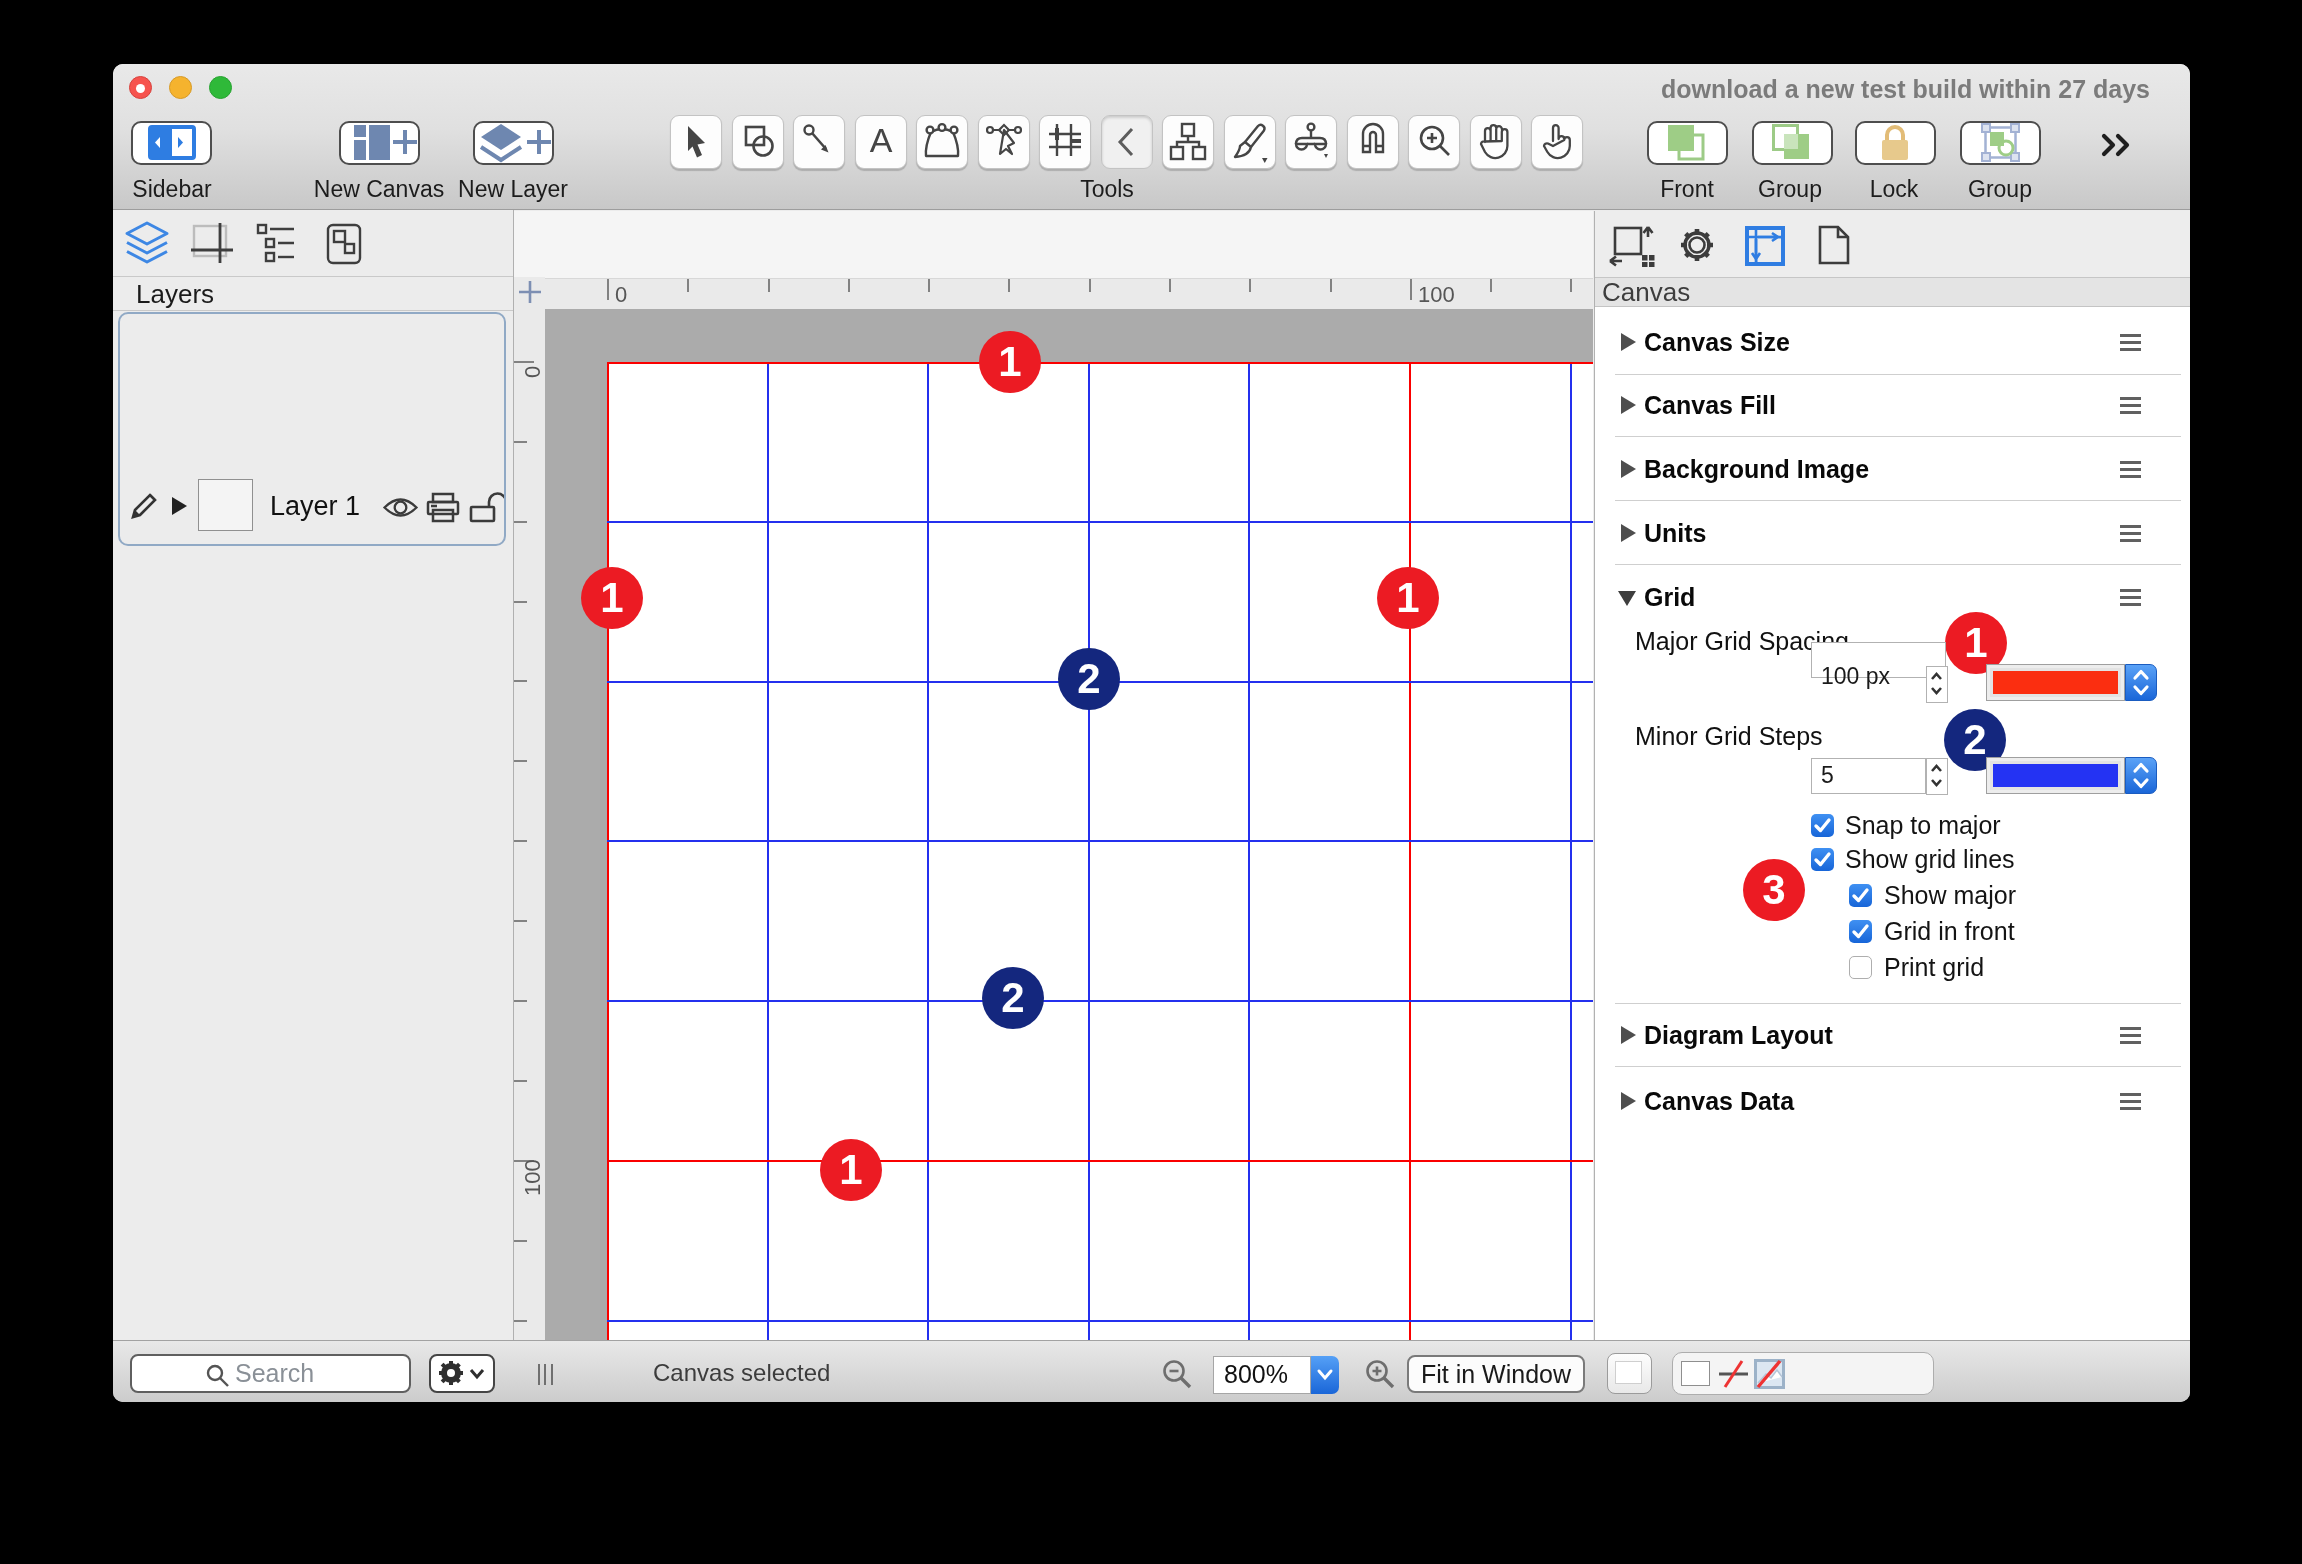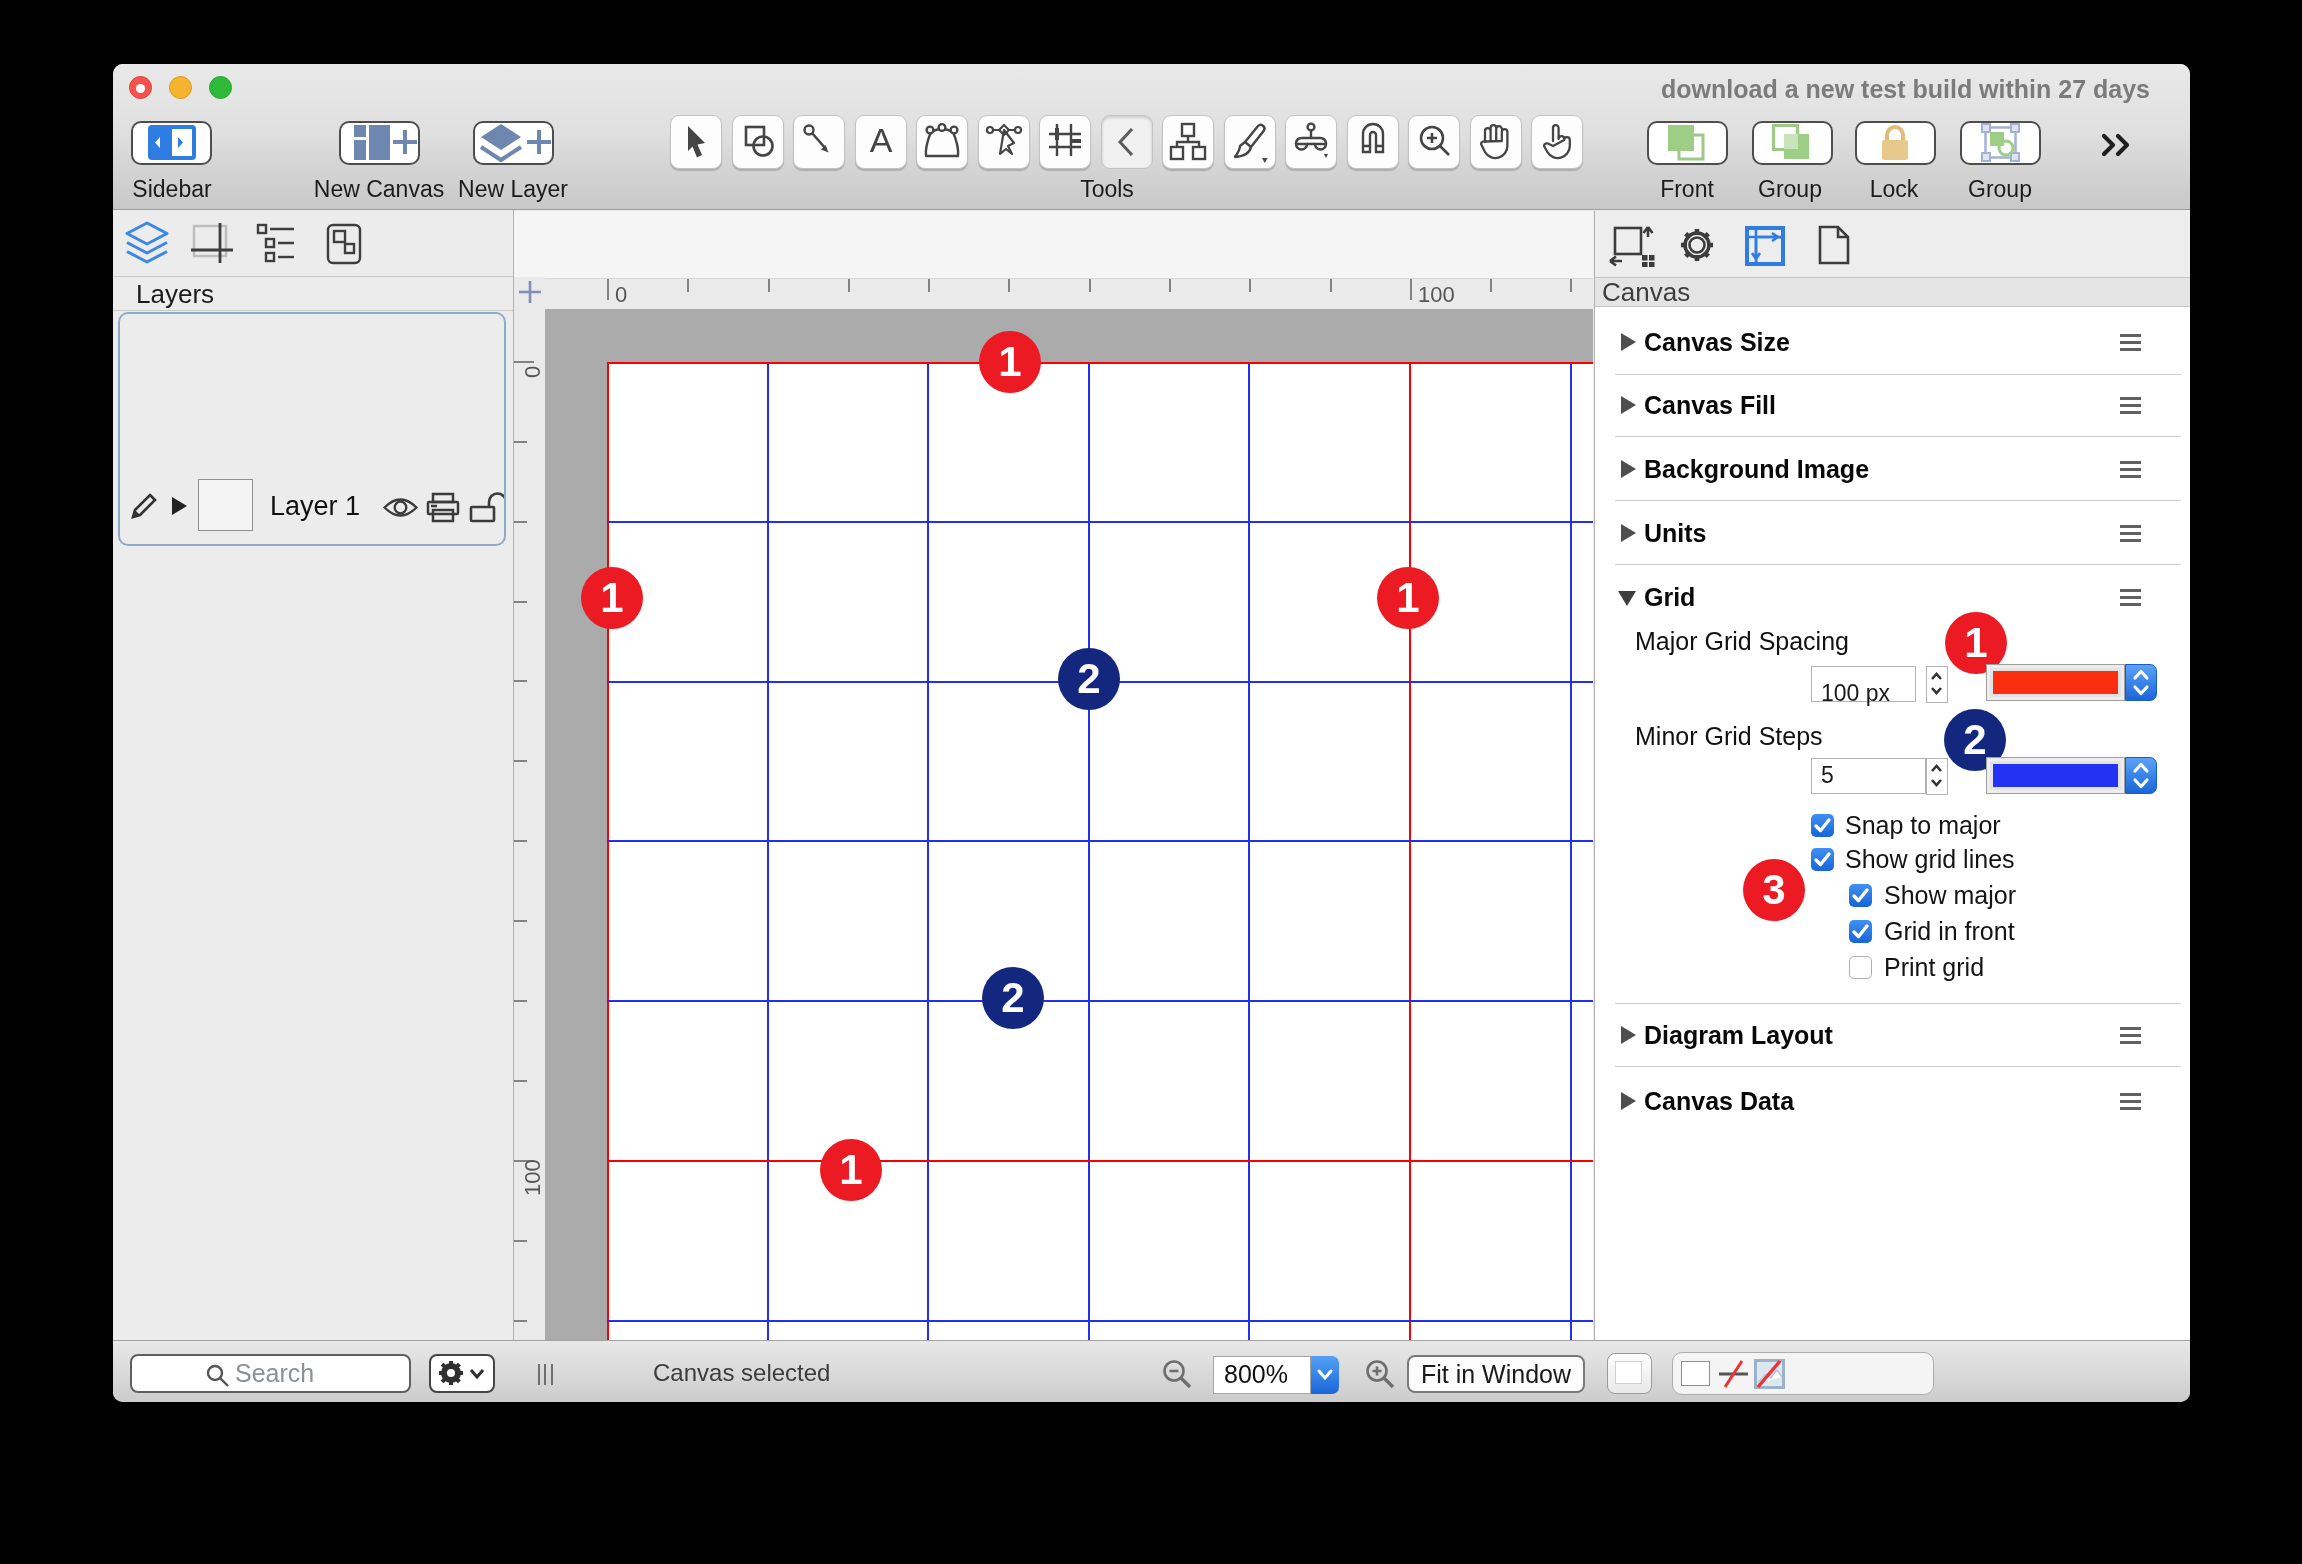--- a/index.html
+++ b/index.html
@@ -485,21 +485,21 @@
     <div class="tri r" style="left:26px;top:313px;"></div>
       <div class="sect" style="top:308px;">Units</div>
       <div class="ham" style="top:314px;"></div>
     <div class="sep" style="top:353px;"></div>
     <div class="tri d" style="left:23px;top:380px;"></div>
       <div class="sect" style="top:372px;">Grid</div>
       <div class="ham" style="top:378px;"></div>
 
     <div class="ilabel" style="left:40px;top:416px;">Major Grid Spacing</div>
     <div class="badge red" style="left:350px;top:401px;">1</div>
-    <div class="field" style="left:216px;top:455px;width:105px;height:36px;padding:13px 0 0 9px;">100 px</div>
+    <div class="field" style="left:216px;top:431px;width:135px;height:36px;padding:20px 0 0 9px;">100 px</div>
     <div class="stepper" style="left:331px;top:455px;">
         <svg width="19" height="33" viewBox="0 0 19 33" style="position:absolute;left:0px;top:0px;">
           <path d="M5 12 L9.5 7 L14 12" fill="none" stroke="#333" stroke-width="2.6"></path>
           <path d="M5 21 L9.5 26 L14 21" fill="none" stroke="#333" stroke-width="2.6"></path>
         </svg>
       </div>
     <div class="cwell" style="left:391px;top:453px;">
         <div class="inner" style="background:#fb2e10;"></div>
       </div>
     <div class="bluestep" style="left:530px;top:453px;">

